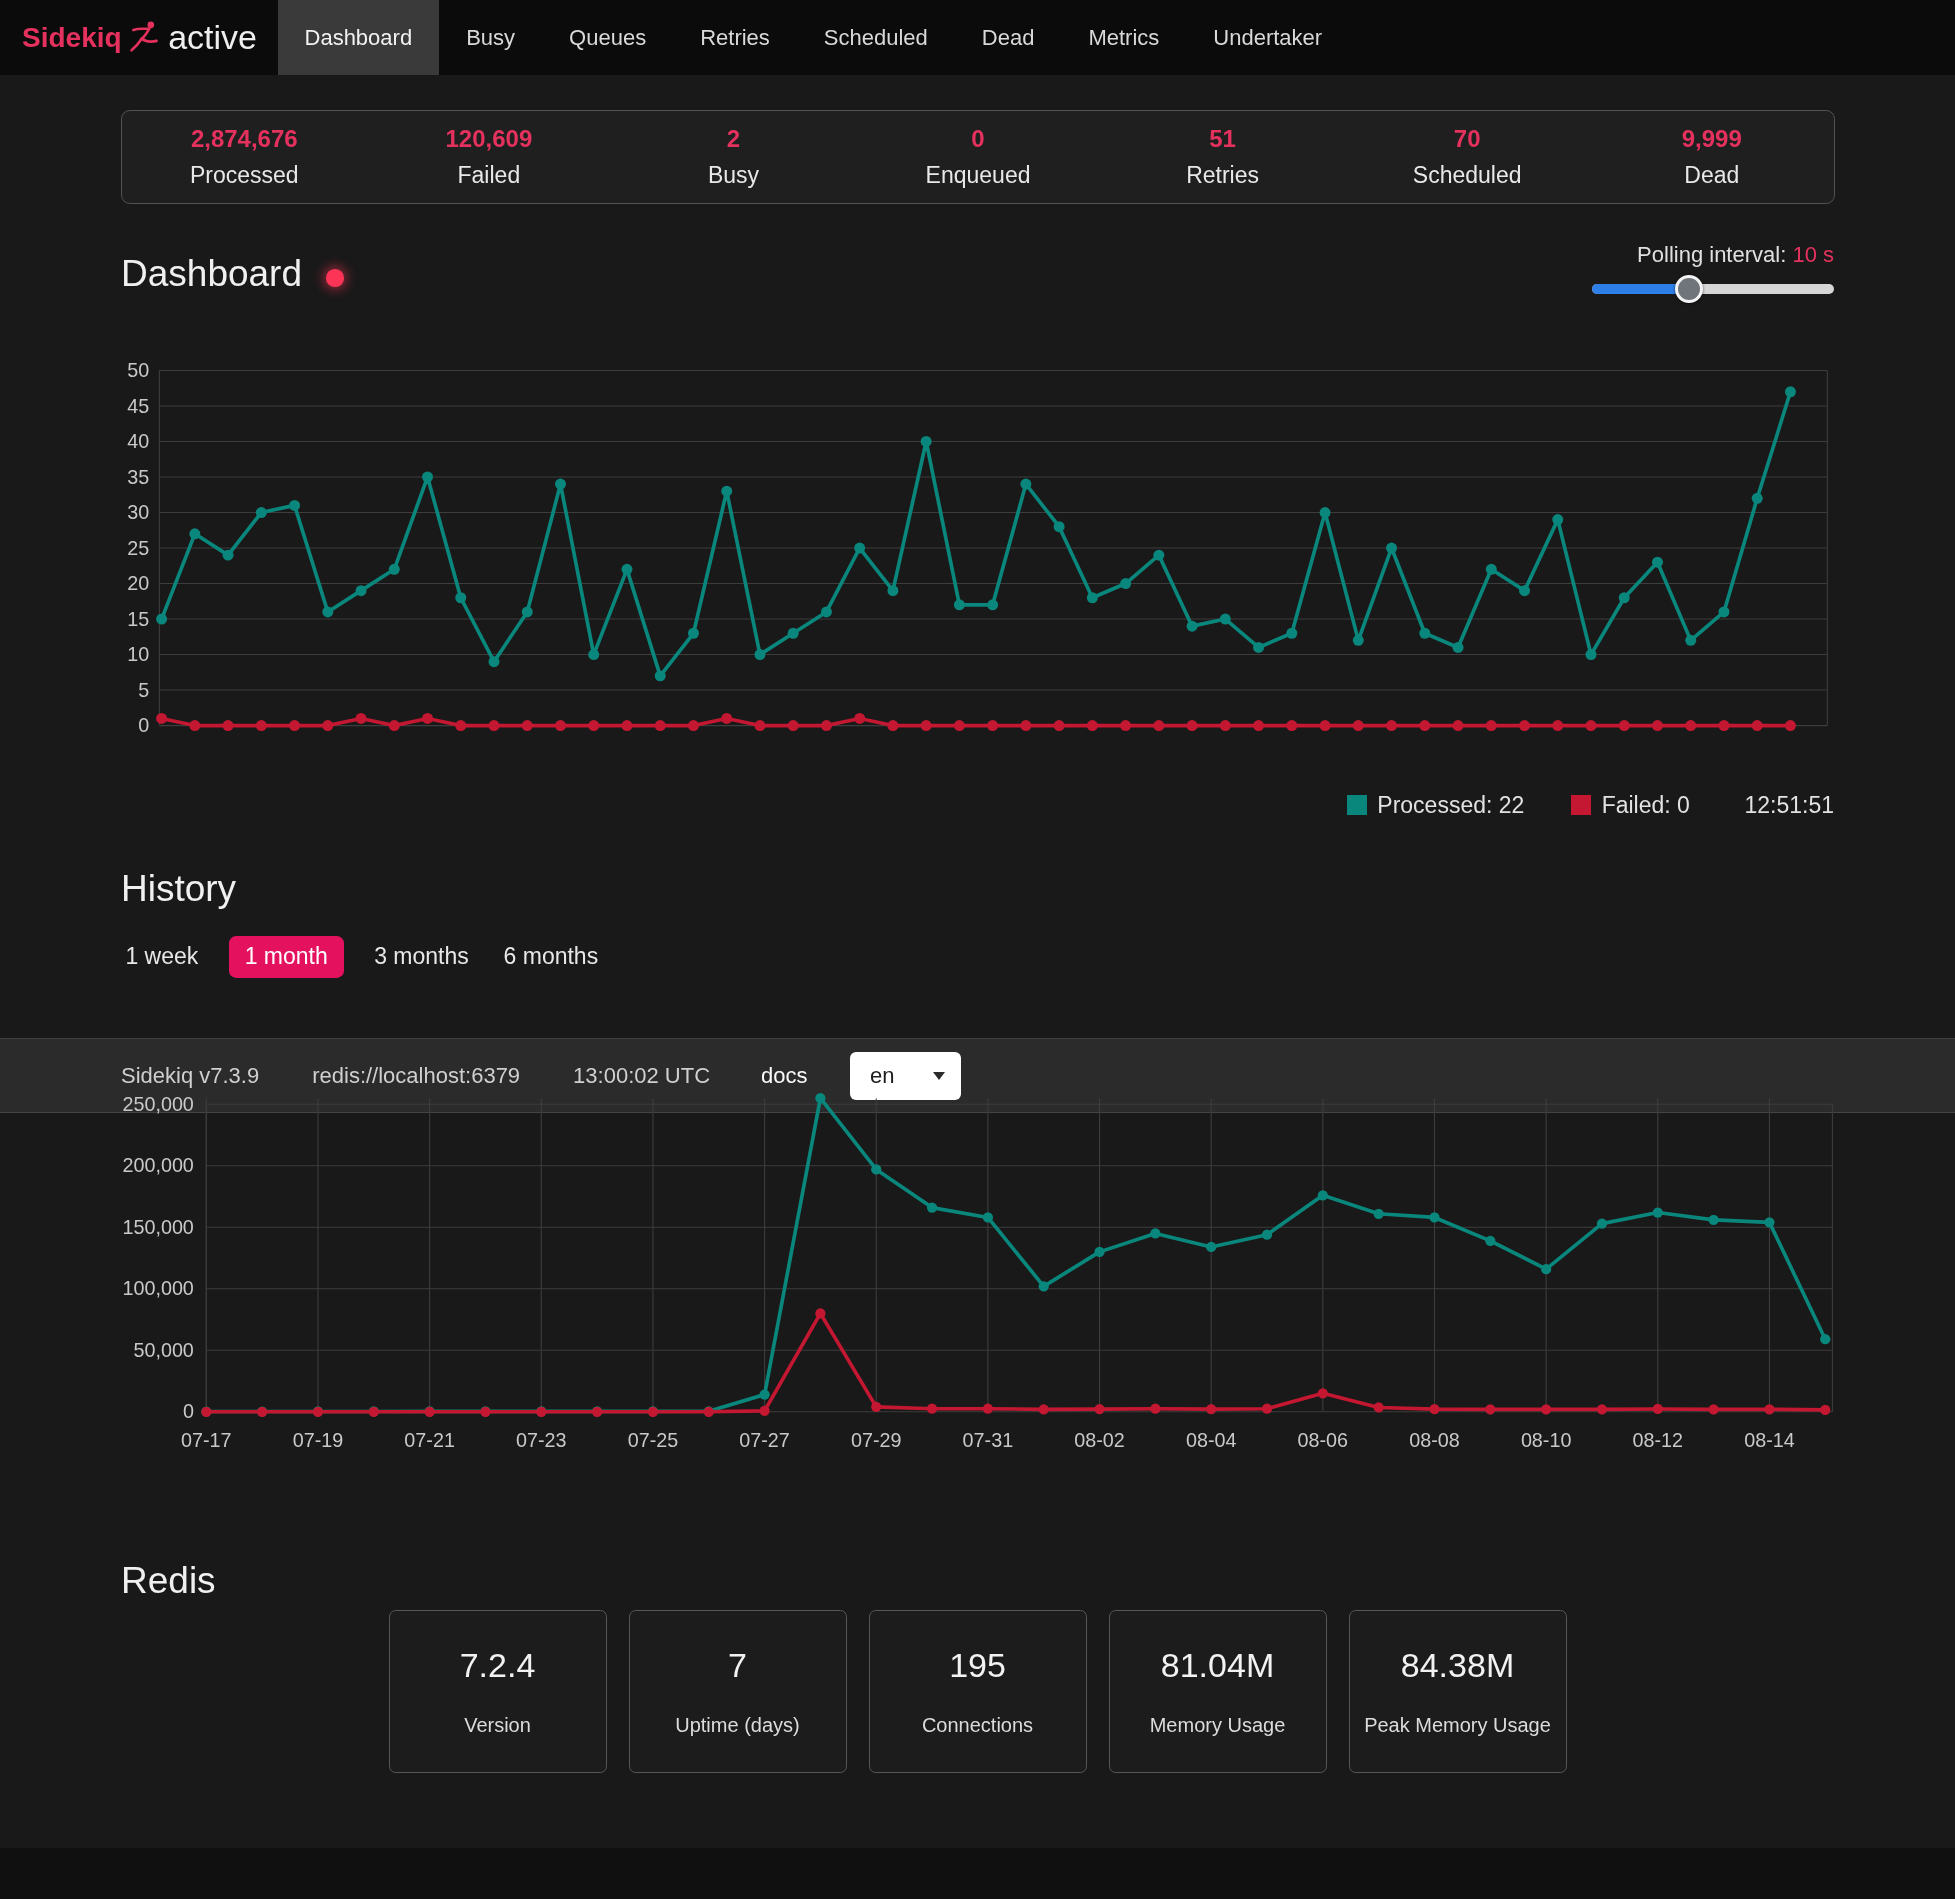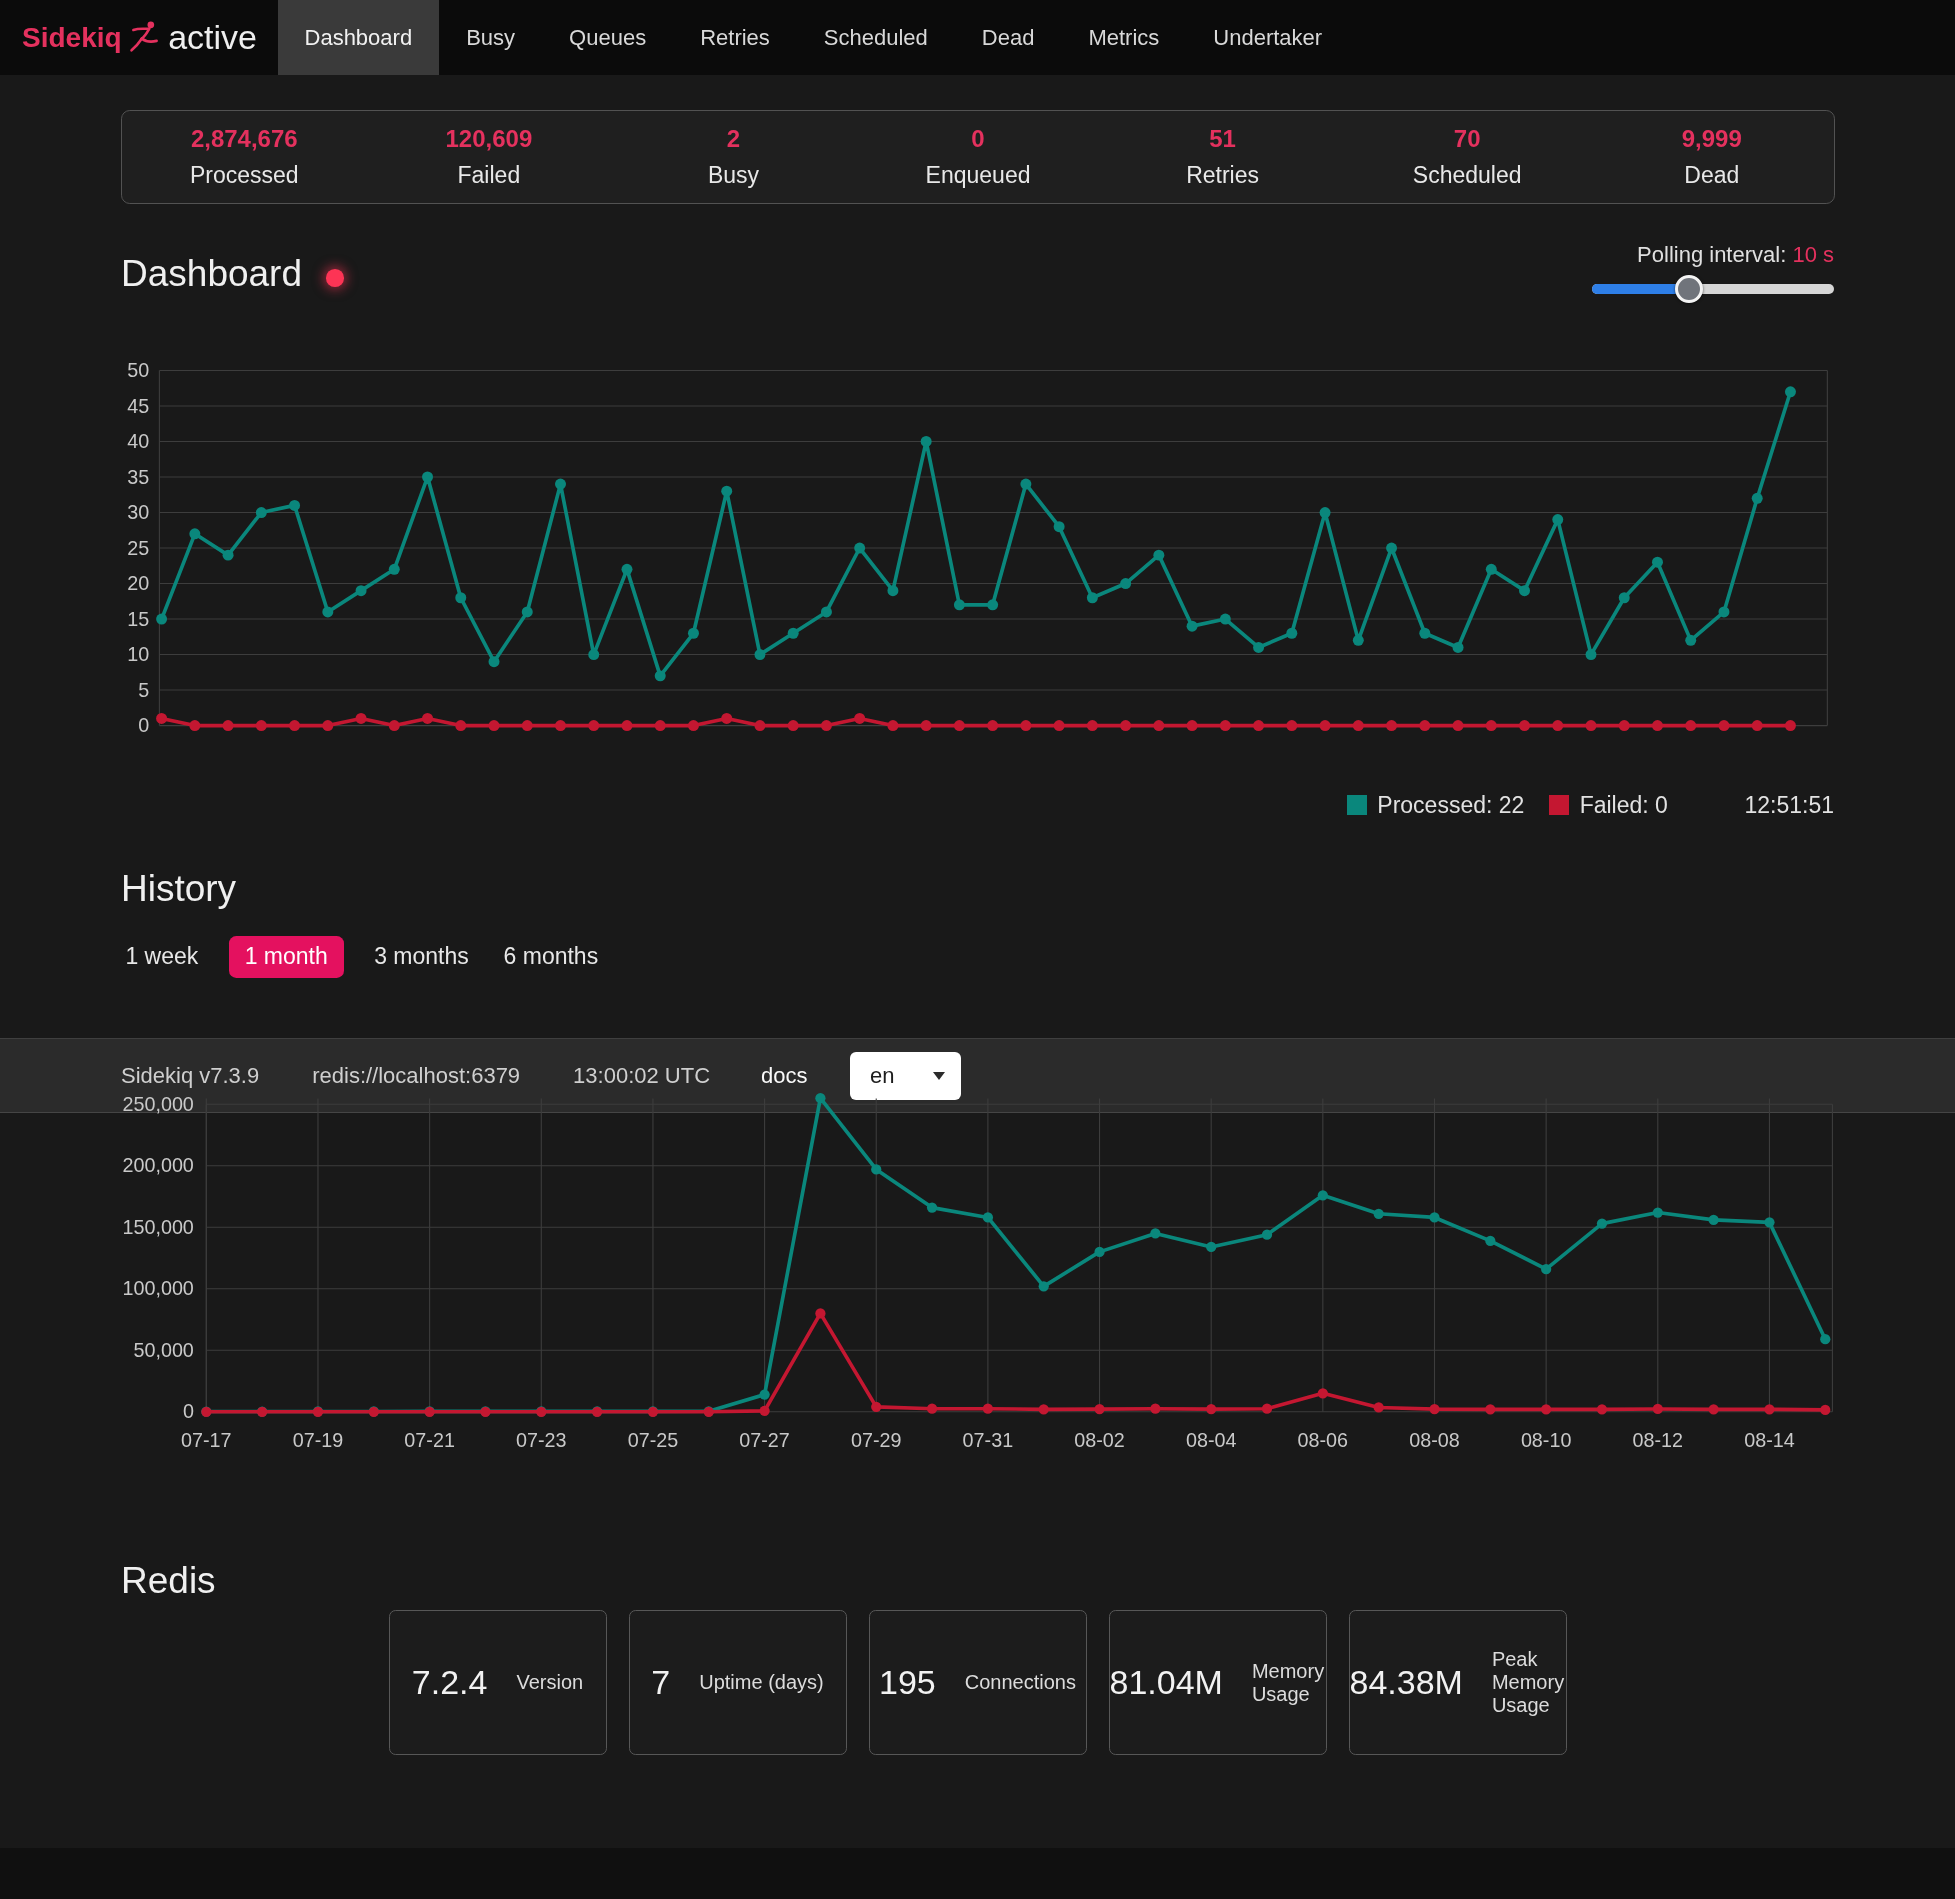--- a/index.html
+++ b/index.html
@@ -38,21 +38,21 @@
                    background:#70747b; border:3.7px solid #f4f4f4; box-shadow:0 0.7px 2.9px rgba(0,0,0,.6); }
 
   
   svg text { font-family:"Liberation Sans", sans-serif; }
   .grid { stroke:#3d3d3d; stroke-width:1.5; }
   .ylab,.xlab { fill:#c9c9c9; font-size:27px; }
   #realtime-chart { position:absolute; left:114px; top:352px; }
   #history-chart  { position:absolute; left:110px; top:1075px; }
 
   
-  .legend { position:absolute; left:1347px; top:792px; width:487px; display:flex; align-items:center; gap:25px;
+  .legend { position:absolute; left:1347px; top:792px; width:487px; display:flex; align-items:center; gap:47px;
             font-size:23px; color:#e2e2e2; }
   .legend .time { margin-left:auto; }
   .swatch { display:inline-block; width:20px; height:20px; margin-right:10.3px; vertical-align:-2.2px; }
   .swatch.teal { background:#0a877c; }
   .swatch.red  { background:#c41731; }
 
   
   #history-title { top:868px; }
   .ranges { position:absolute; left:121px; top:936px; display:flex; align-items:center; gap:26px; font-size:23px;justify-content:flex-end; }
   .range { color:#e8e8e8; cursor:pointer; padding:7.3px 4.4px; }
@@ -69,22 +69,22 @@
   .locale { margin-left:42px; width:111px; height:48px; background:#fff; border-radius:6px;
             display:flex; align-items:center; cursor:pointer; position:relative; }
   .locale .val { color:#1c1c1c; font-size:22px; padding-left:20.5px; }
   .locale .chev { position:absolute; right:16px; top:20.5px; width:0; height:0;
                   border-left:6.6px solid transparent; border-right:6.6px solid transparent;
                   border-top:8px solid #2b2b2b; }
 
   
   #redis-title { top:1560px; }
   .cards { position:absolute; left:0; top:1610px; width:1955px; display:flex; justify-content:center; gap:22px; }
-  .card { width:218px; height:145px; border:1.5px solid #575757; border-radius:6.6px; background:#1c1c1c;
-          display:flex; flex-direction:row; align-items:center; justify-content:center; gap:29px; }
+  .card { width:218px; height:163px; border:1.5px solid #575757; border-radius:6.6px; background:#1c1c1c;
+          display:flex; flex-direction:column; align-items:center; justify-content:center; gap:29px; }
   .card .val { font-size:34px; color:#f2f2f2; }
   .card .lbl { font-size:20px; color:#dcdcdc; }
 
   .bottomband { position:absolute; left:0; top:1848px; width:1955px; height:51px; background:#101010; }
 </style>
 </head>
 <body>
 
 <div class="topnav">
   <div class="brandwrap">

